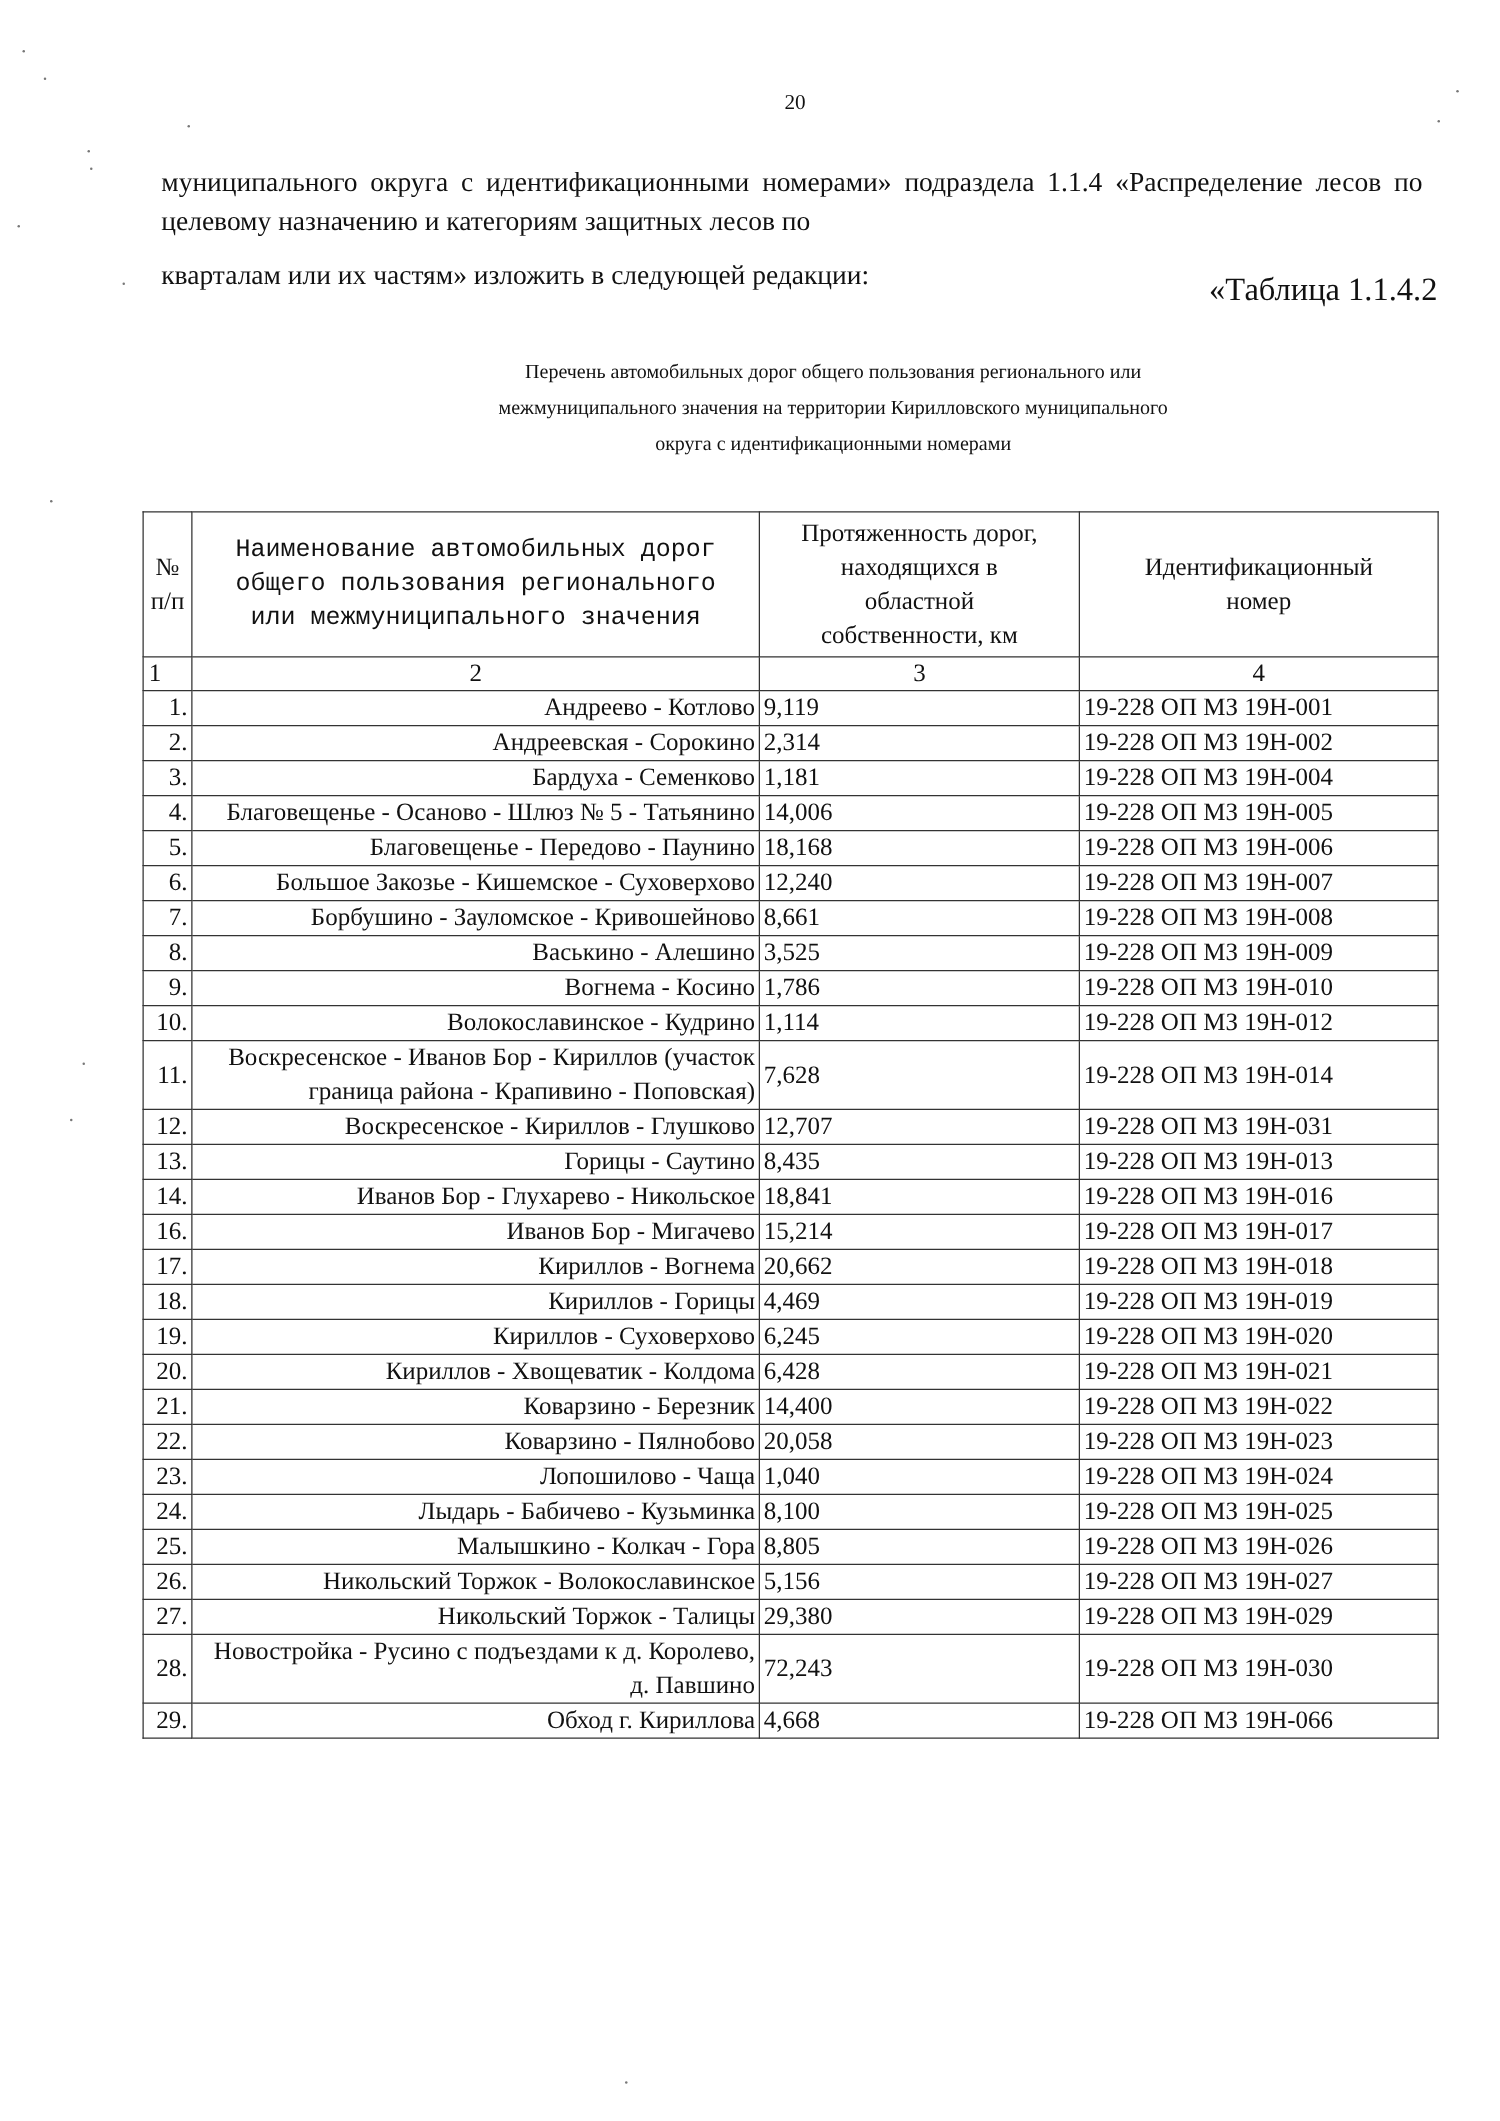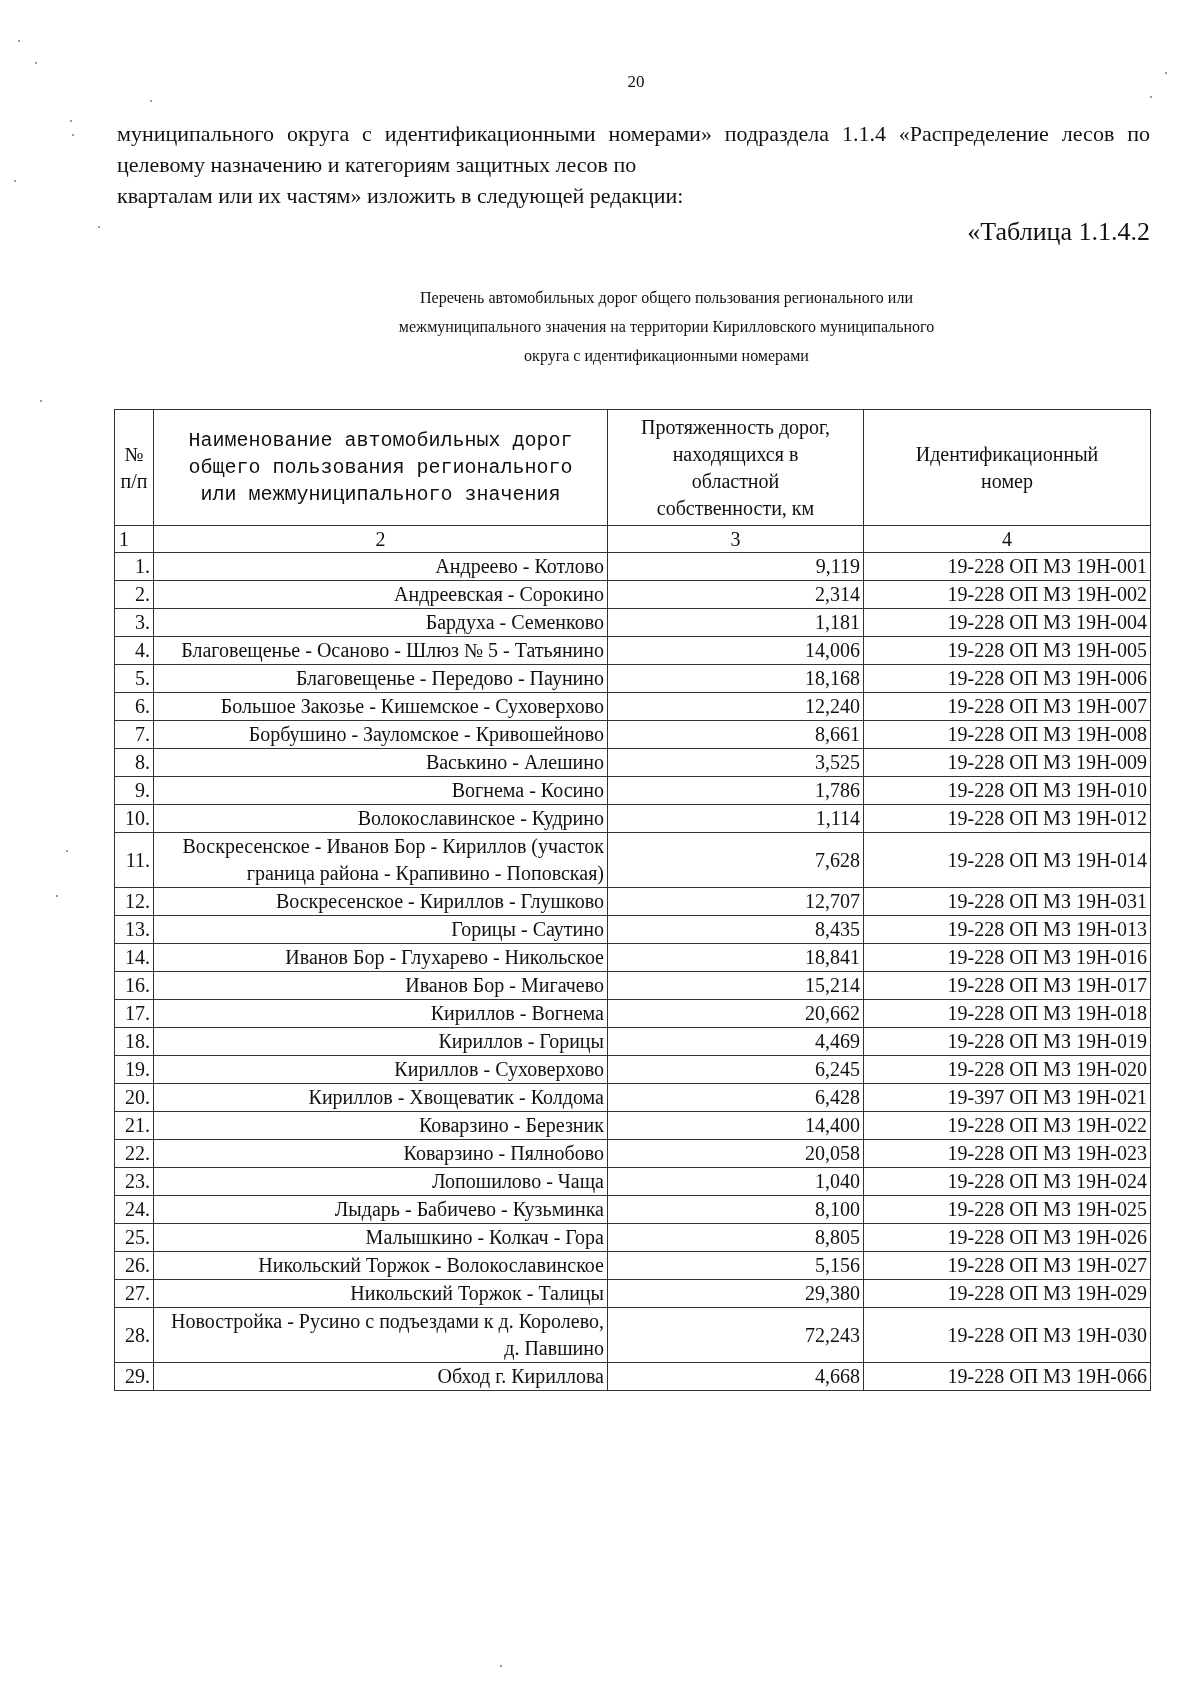--- a/index.html
+++ b/index.html
@@ -8,21 +8,21 @@
     font-family: "Liberation Serif", "DejaVu Serif", serif; color: #111;
   }
   .page-number {
     position: absolute; top: 72px; left: 0; width: 1272px;
     text-align: center; font-size: 17px;
   }
   .intro {
     position: absolute; top: 118px; left: 117px; width: 1033px;
     font-size: 22px; line-height: 31px; text-align: justify;
   }
-  .intro p { margin: 0; }
+  .intro p { margin: 12px; }
   .intro .last { text-align: left; }
   .table-label {
     position: absolute; top: 216px; left: 117px; width: 1033px;
     text-align: right; font-size: 26px; line-height: 31px;
   }
   .title {
     position: absolute; top: 283px; left: 150px; width: 1033px;
     text-align: center; font-size: 16px; line-height: 29px;
   }
   .title div { white-space: nowrap; }
@@ -36,21 +36,21 @@
     font-weight: normal; line-height: 27px;
   }
   col.c1 { width: 39px; }
   col.c2 { width: 454px; }
   col.c3 { width: 256px; }
   col.c4 { width: 287px; }
   thead th { text-align: center; height: 115px; }
   tr.colnums td { text-align: center; height: 26px; line-height: 26px; }
   td.num { text-align: right; padding-right: 2px; white-space: nowrap; }
   td.name { text-align: right; }
-  td.len, td.ident { text-align: right; white-space: nowrap; }
+  td.len, td.ident { text-align: left; white-space: nowrap; }
   tbody tr.row td { height: 26px; }
   .speck { position: absolute; width: 2px; height: 2px; background: #777; border-radius: 1px; }
 </style>
 </head>
 <body>
 
 <div class="page-number">20</div>
 
 <div class="intro">
   <p>муниципального округа с идентификационными номерами» подраздела 1.1.4 «Распределение лесов по целевому назначению и категориям защитных лесов по</p>
@@ -192,21 +192,21 @@
       <tr class="row">
         <td class="num">19.</td>
         <td class="name">Кириллов - Суховерхово</td>
         <td class="len">6,245</td>
         <td class="ident">19-228 ОП МЗ 19Н-020</td>
       </tr>
       <tr class="row">
         <td class="num">20.</td>
         <td class="name">Кириллов - Хвощеватик - Колдома</td>
         <td class="len">6,428</td>
-        <td class="ident">19-397 ОП МЗ 19Н-021</td>
+        <td class="ident">19-228 ОП МЗ 19Н-021</td>
       </tr>
       <tr class="row">
         <td class="num">21.</td>
         <td class="name">Коварзино - Березник</td>
         <td class="len">14,400</td>
         <td class="ident">19-228 ОП МЗ 19Н-022</td>
       </tr>
       <tr class="row">
         <td class="num">22.</td>
         <td class="name">Коварзино - Пялнобово</td>

